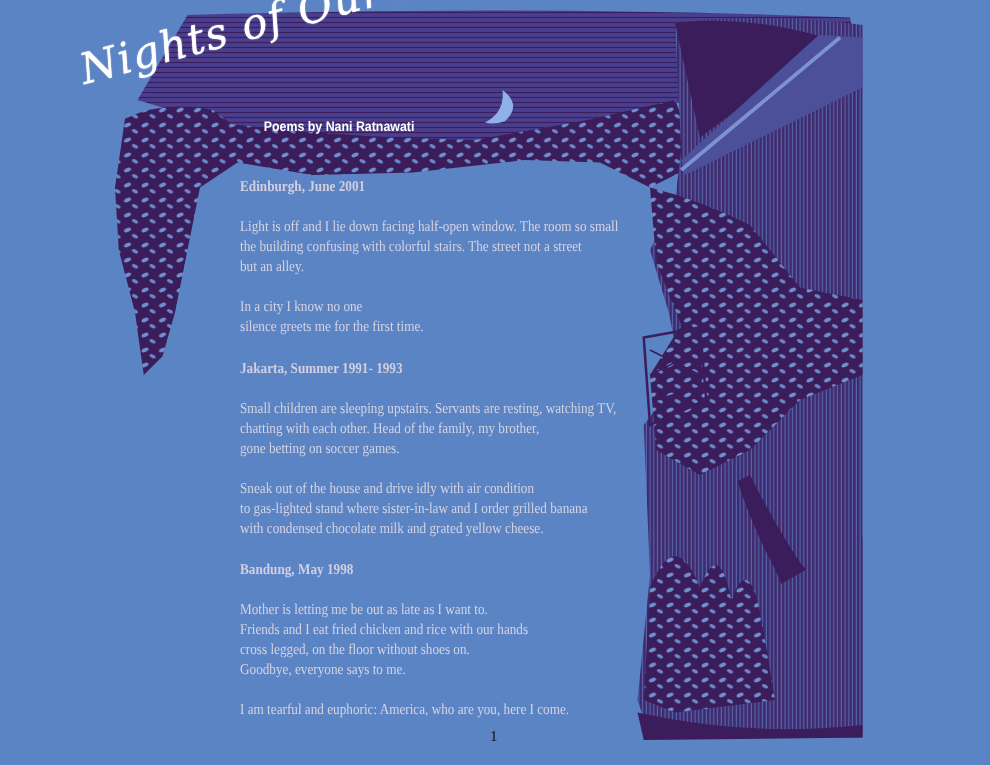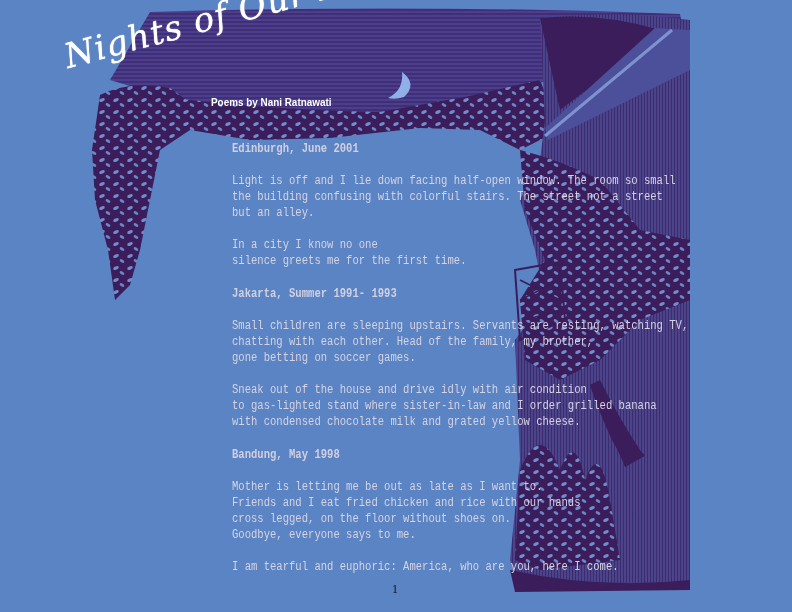--- a/index.html
+++ b/index.html
@@ -20,22 +20,21 @@
   }
   .byline {
     position:absolute; left:211px; top:96px;
     font-family:"Liberation Sans", sans-serif; font-weight:bold;
     font-size:11px; color:#ffffff; transform:scaleX(0.9); transform-origin:left;
     white-space:nowrap;
   }
   .poem {
     position:absolute; left:192px; top:141px; width:380px;
     color:#d6d3e3; font-size:12px; line-height:16px;
-    font-family:Liberation Mono, monospace;
-    margin-left:40px;
+    font-family:Liberation Serif, serif;
   }
   .poem .line { white-space:nowrap; transform:scaleX(0.88); transform-origin:left; display:block; }
   .poem .heading { font-weight:bold; color:#d2cfe0; }
   .poem .gap { height:16px; }
   .poem .sec-gap { height:17px; }
   .page-num {
     position:absolute; left:392px; top:582px;
     font-family:"Liberation Serif", serif; font-size:12px; color:#111;
   }
 </style>

